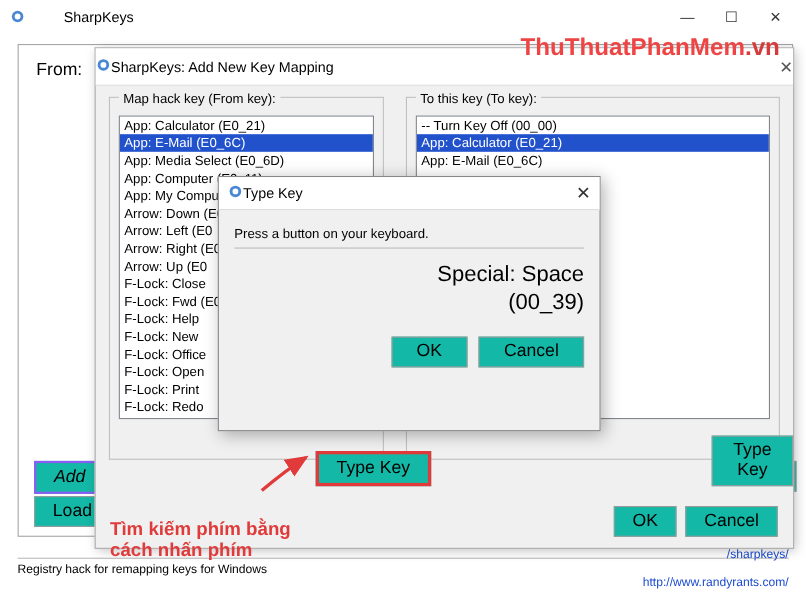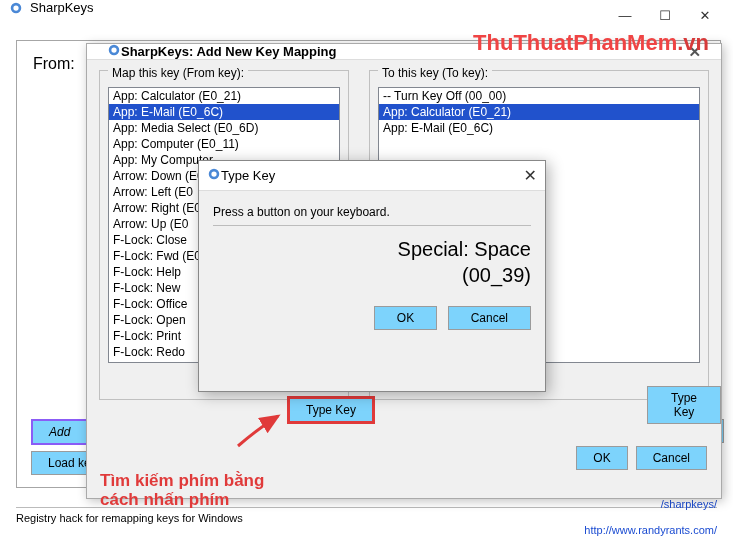--- a/index.html
+++ b/index.html
@@ -1,33 +1,33 @@
 <!DOCTYPE html>
 <html><head>
 <meta charset="utf-8">
 <style>
 * { box-sizing: border-box; font-family: "Segoe UI", Tahoma, sans-serif; }
 body { margin: 0; width: 733px; height: 542px; background: #fff; overflow: hidden; position: relative; }
 
-.titlebar { height: 30px; display: flex; padding: 0 8px; font-size: 13px; background: #fff; }
+.titlebar { height: 30px; display: flex; align-items: center; padding: 0 8px; font-size: 13px; background: #fff; gap: 28px; }
 .titlebar .icon { width: 16px; height: 16px; margin-right: 6px; display: inline-flex; align-items: center; justify-content: center; }
 .titlebar .controls { margin-left: auto; display: flex; }
 .titlebar .controls span { width: 40px; height: 30px; display: inline-flex; align-items: center; justify-content: center; font-size: 13px; color: #333; }
 
 .main-frame { position: absolute; left: 16px; top: 40px; right: 12px; height: 448px; border: 1px solid #a6a6a6; padding: 12px; }
 .main-frame .from-label { position: absolute; left: 16px; top: 14px; font-size: 16px; }
-.btn { border: 1px solid #9b9b9b; background: #7dd3fc; font-size: 12px; padding: 4px 16px; cursor: pointer; }
+.btn { border: 1px solid #9b9b9b; background: #14b8a6; font-size: 16px; padding: 4px 16px; cursor: pointer; }
 .btn-blue-border { border: 2px solid #8b5cf6; font-style: italic; }
 
 .footer { position: absolute; left: 16px; bottom: 6px; right: 16px; border-top: 1px solid #bbb; padding-top: 4px; font-size: 11px; }
 .footer .link { color: #1a4bd1; float: right; }
 
 
 .dialog-add { position: absolute; left: 86px; top: 43px; width: 636px; height: 456px; background: #f0f0f0; border: 1px solid #aaa; box-shadow: 2px 2px 10px rgba(0,0,0,.25); }
-.dialog-add .db-title { height: 16px; display: flex; align-items: center; padding: 0 20px; font-size: 13px; background: #fff; border-bottom: 1px solid #ddd; font-weight: bold; }
+.dialog-add .db-title { height: 34px; display: flex; align-items: center; padding: 0 0; font-size: 13px; background: #fff; border-bottom: 1px solid #ddd; }
 .dialog-add .db-title .close { margin-left: auto; font-size: 15px; color: #555; }
 .dialog-body { padding: 10px 12px; position: relative; height: calc(100% - 30px); }
 
 .group { border: 1px solid #c0c0c0; padding: 8px; width: 250px; height: 330px; background: #f0f0f0; position: absolute; }
 .group.left { left: 12px; top: 10px; }
 .group.right { left: 282px; top: 10px; width: 340px; }
 .group legend, .group-label { font-size: 12px; background: #f0f0f0; position: relative; top: -16px; padding: 0 4px; display: inline-block; }
 .listbox { border: 1px solid #828790; background: #fff; width: 100%; height: 276px; font-size: 12px; overflow: hidden; margin-top: -10px; }
 .listbox .item { padding: 1px 4px; white-space: nowrap; }
 .listbox .item.selected { background: #2152cc; color: #fff; }
@@ -107,21 +107,21 @@
       <svg viewBox="0 0 16 16">
           <circle cx="8" cy="8" r="6" fill="#4a88d6"></circle>
           <circle cx="8" cy="8" r="3" fill="#fff"></circle>
         </svg>
     </span>
     <span>SharpKeys: Add New Key Mapping</span>
     <span class="close">✕</span>
   </div>
   <div class="dialog-body">
     <div class="group left">
-      <span class="group-label">Map this key (From key):</span>
+      <span class="group-label">Map hack key (From key):</span>
       <div class="listbox" id="from-list">
           <div class="item">App: Calculator (E0_21)</div>
           <div class="item selected">App: E-Mail (E0_6C)</div>
           <div class="item">App: Media Select (E0_6D)</div>
           <div class="item">App: Computer (E0_11)</div>
           <div class="item">App: My Computer</div>
           <div class="item">Arrow: Down (E0</div>
           <div class="item">Arrow: Left (E0</div>
           <div class="item">Arrow: Right (E0</div>
           <div class="item">Arrow: Up (E0</div>

